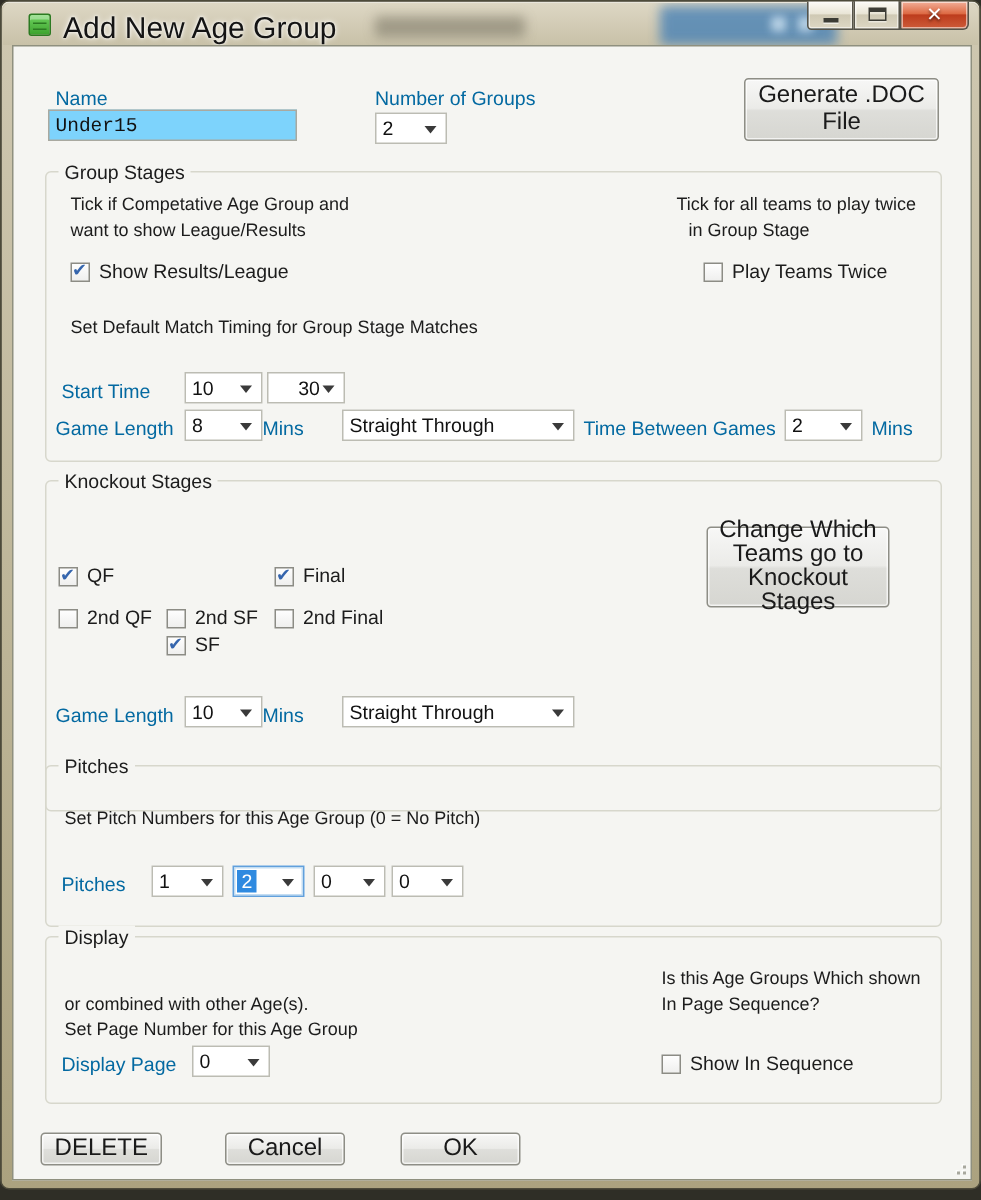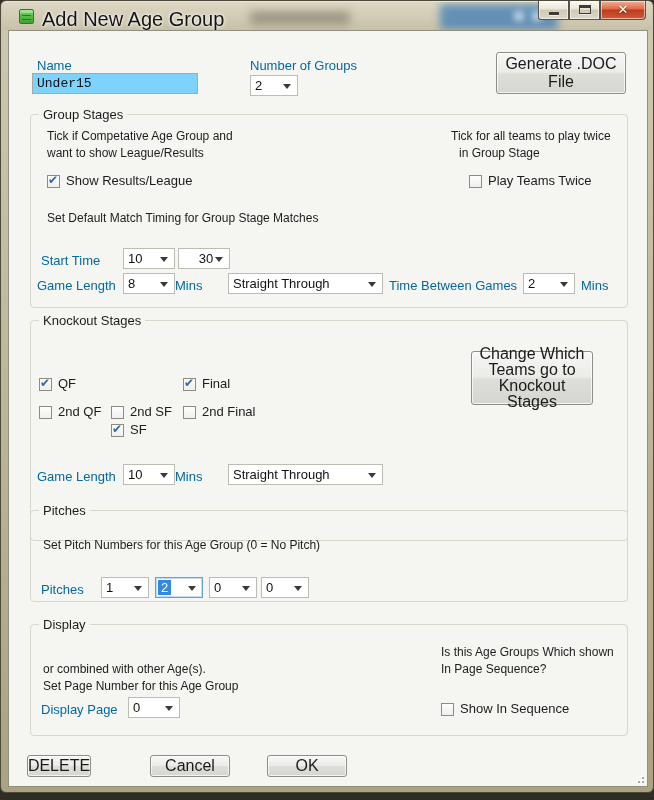--- a/index.html
+++ b/index.html
@@ -220,21 +220,21 @@
         <span class="combo-val">10</span>
         <span class="combo-arrow"></span>
       </div>
       <div class="label" style="left:144px; top:148px;">Mins</div>
       <div class="combo" style="left:197px; top:143px; width:155px;">
         <span class="combo-val">Straight Through</span>
         <span class="combo-arrow"></span>
       </div>
     </div>
 
-    <div class="groupbox" style="left:21px; top:479px; width:598px; height:92px;">
+    <div class="groupbox" style="left:21px; top:479px; width:598px; height:108px;">
       <div class="gb-title">Pitches</div>
       <div class="hint" style="left:12px; top:27px;">Set Pitch Numbers for this Age Group (0 = No Pitch)</div>
       <div class="label" style="left:10px; top:71px;">Pitches</div>
       <div class="combo" style="left:70px; top:66px; width:48px;">
         <span class="combo-val">1</span>
         <span class="combo-arrow"></span>
       </div>
       <div class="combo focused" style="left:124px; top:66px; width:48px;">
         <span class="combo-val">2</span>
         <span class="combo-arrow"></span>
@@ -259,21 +259,21 @@
       <div class="combo" style="left:97px; top:72px; width:52px;">
         <span class="combo-val">0</span>
         <span class="combo-arrow"></span>
       </div>
       <div class="check-row" style="left:410px; top:76px;">
         <span class="checkbox"></span>
         <span class="check-label">Show In Sequence</span>
       </div>
     </div>
 
-    <button class="btn" style="left:18px; top:724px; width:64px; height:22px;">DELETE</button>
+    <button class="btn" style="left:18px; top:724px; width:81px; height:22px;">DELETE</button>
     <button class="btn" style="left:141px; top:724px; width:80px; height:22px;">Cancel</button>
     <button class="btn" style="left:258px; top:724px; width:80px; height:22px;">OK</button>
 
     <div class="resize-grip">
         <i></i>
         <i></i>
         <i></i>
       </div>
   </div>
 </div>

